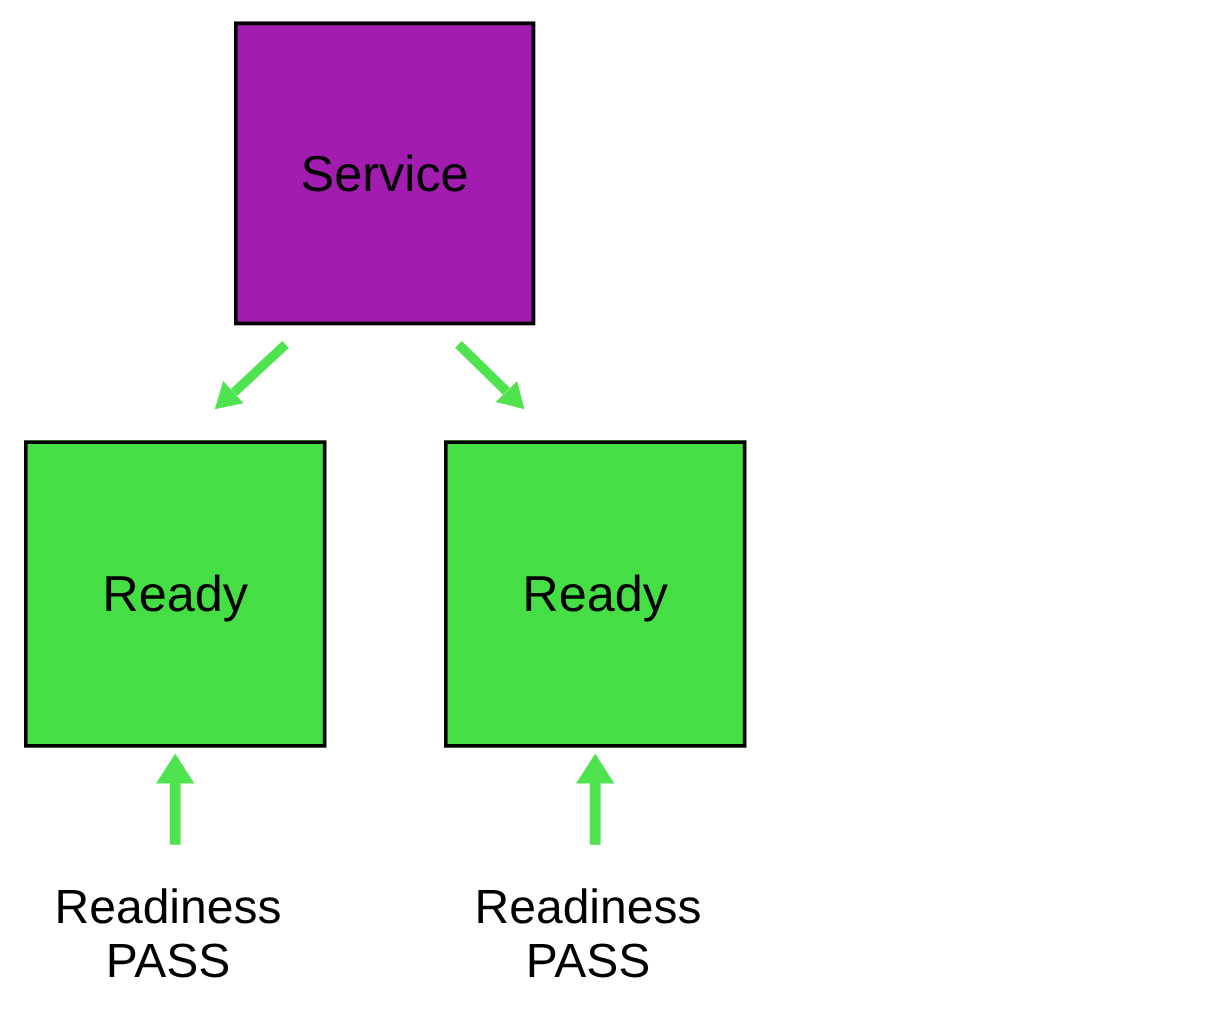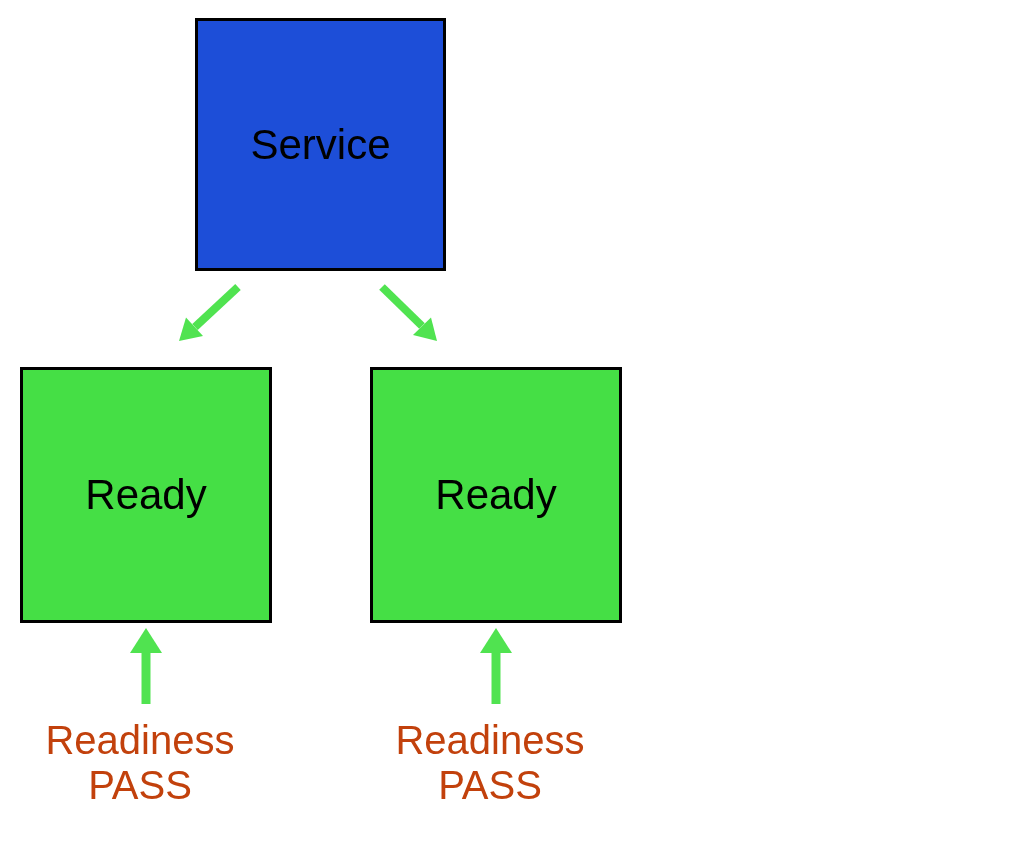--- a/index.html
+++ b/index.html
@@ -27,21 +27,21 @@
     font-size: 42px;
     color: #000000;
     line-height: 1;
     white-space: nowrap;
   }
   #service-box {
     left: 195px;
     top: 18px;
     width: 251px;
     height: 253px;
-    background: #1d4ed8;
+    background: #a21caf;
   }
   #ready-box-left {
     left: 20px;
     top: 367px;
     width: 252px;
     height: 256px;
     background: #45DF45;
   }
   #ready-box-right {
     left: 370px;
@@ -57,21 +57,22 @@
     width: 1010px;
     height: 862px;
     pointer-events: none;
   }
   .caption {
     position: absolute;
     width: 240px;
     text-align: center;
     font-size: 40px;
     line-height: 45px;
-    color: #c2410c;
+    color: #000000;
+    margin-top: 16px;
   }
   #caption-left {
     left: 20px;
     top: 718px;
   }
   #caption-right {
     left: 370px;
     top: 718px;
   }
 </style>

